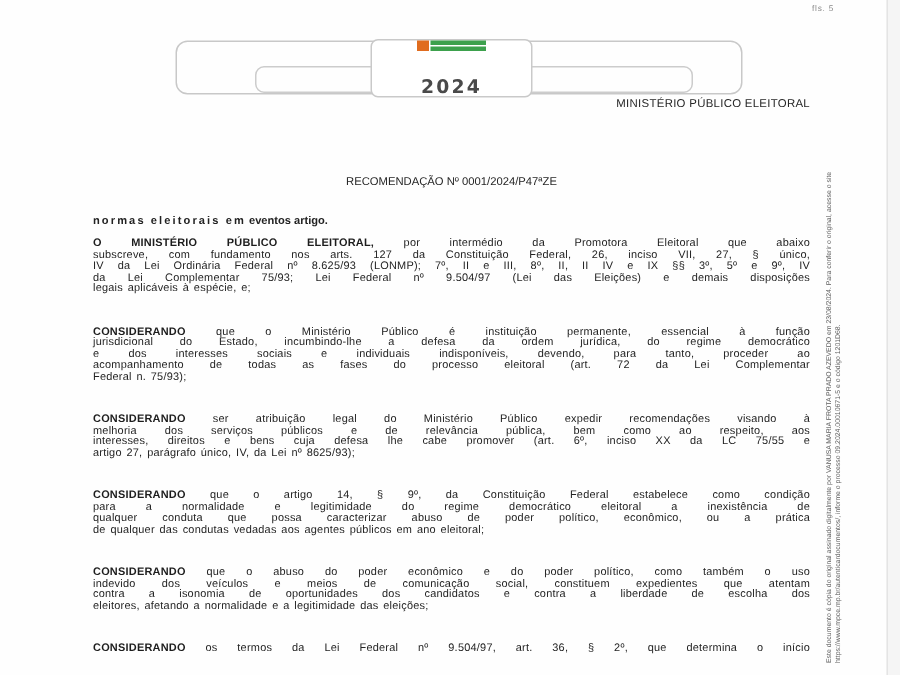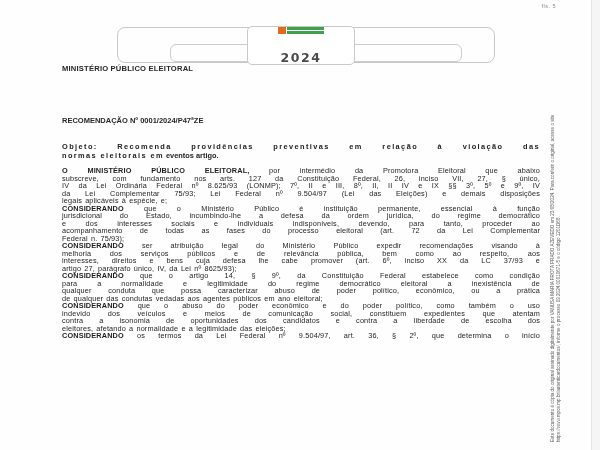--- a/index.html
+++ b/index.html
@@ -23,33 +23,33 @@
   }
   .logo-row{display:flex;align-items:stretch;gap:1px;height:8px;width:46px}
   .logo-orange{width:8px}
   .logo-green{display:flex;flex-direction:column;gap:1px;flex:1}
   .logo-green i{display:block;flex:1}
   .logo-year{
     font-family:"DejaVu Sans",sans-serif;font-weight:800;
     font-size:12.5px;line-height:13px;letter-spacing:1.5px;color:#4a4a4a;margin-top:17px;
   }
 
-  .org-line{position:absolute;left:62px;width:478px;text-align:left;font-weight:700;font-size:7.6px;color:#262626;letter-spacing:.2px}
+  .org-line{position:absolute;left:62px;width:478px;text-align:right;font-weight:400;font-size:7.6px;color:#262626;letter-spacing:.2px}
   .org-line1{top:64px}
   .org-line2{top:73px}
 
   .content{position:absolute;left:62px;top:92px;width:478px}
   .proc-line{font-size:7.5px;font-weight:700;letter-spacing:.2px;color:#262626}
-  .doc-title{margin-top:24px;font-size:7.5px;font-weight:700;color:#262626}
+  .doc-title{margin-top:24px;text-align:center;font-size:7.5px;font-weight:400;color:#262626}
 
   .objeto{margin-top:18px;font-weight:700;font-size:7.4px;line-height:8.8px;color:#222}
   .obj-line.fill{text-align:justify;text-align-last:justify}
   .spaced{letter-spacing:1.4px}
 
-  .para{margin-top:0;font-size:7.3px;line-height:7.5px}
+  .para{margin-top:21px;font-size:7.3px;line-height:7.5px}
   #paragraphs .para:first-child{margin-top:6.5px}
   .line{text-align:justify;letter-spacing:.15px;word-spacing:1px}
   .line.fill{text-align-last:justify}
   .line b{font-weight:700;color:#1d1d1d}
 
   .side-note{
     position:absolute;left:550px;top:442px;width:332px;
     transform:rotate(-90deg);transform-origin:0 0;
     font-size:4.6px;line-height:5.7px;color:#5a5a5a;white-space:nowrap;
   }
@@ -76,21 +76,20 @@
       <div class="logo-year">2024</div>
     </div>
   </div>
 
   <div class="org-line org-line1">MINISTÉRIO PÚBLICO ELEITORAL</div>
 
   <div class="content">
     <div class="doc-title">RECOMENDAÇÃO Nº  0001/2024/P47ªZE</div>
 
     <div class="objeto">
-      <div class="obj-line fill"><span class="spaced">Objeto: Recomenda providências preventivas em relação à violação das</span></div>
       <div class="obj-line"><span class="spaced">normas eleitorais em</span><span> eventos artigo.</span></div>
     </div>
 
     <div id="paragraphs">
         <div class="para">
           <div class="line fill"><b>O MINISTÉRIO PÚBLICO ELEITORAL,</b> por intermédio da Promotora Eleitoral que abaixo</div>
           <div class="line fill">subscreve, com fundamento nos arts. 127 da Constituição Federal, 26, inciso VII, 27, § único,</div>
           <div class="line fill">IV da Lei Ordinária Federal nº 8.625/93 (LONMP); 7º, II e III, 8º, II, II IV e IX §§ 3º, 5º e 9º, IV</div>
           <div class="line fill">da Lei Complementar 75/93; Lei Federal nº 9.504/97 (Lei das Eleições) e demais disposições</div>
           <div class="line">legais aplicáveis à espécie, e;</div>
@@ -98,21 +97,21 @@
         <div class="para">
           <div class="line fill"><b>CONSIDERANDO</b> que o Ministério Público é instituição permanente, essencial à função</div>
           <div class="line fill">jurisdicional do Estado, incumbindo-lhe a defesa da ordem jurídica, do regime democrático</div>
           <div class="line fill">e dos interesses sociais e individuais indisponíveis, devendo, para tanto, proceder ao</div>
           <div class="line fill">acompanhamento de todas as fases do processo eleitoral (art. 72 da Lei Complementar</div>
           <div class="line">Federal n. 75/93);</div>
         </div>
         <div class="para">
           <div class="line fill"><b>CONSIDERANDO</b> ser atribuição legal do Ministério Público expedir recomendações visando à</div>
           <div class="line fill">melhoria dos serviços públicos e de relevância pública, bem como ao respeito, aos</div>
-          <div class="line fill">interesses, direitos e bens cuja defesa lhe cabe promover (art. 6º, inciso XX da LC 37/93 e</div>
+          <div class="line fill">interesses, direitos e bens cuja defesa lhe cabe promover (art. 6º, inciso XX da LC 75/55 e</div>
           <div class="line">artigo 27, parágrafo único, IV, da Lei nº 8625/93);</div>
         </div>
         <div class="para">
           <div class="line fill"><b>CONSIDERANDO</b> que o artigo 14, § 9º, da Constituição Federal estabelece como condição</div>
           <div class="line fill">para a normalidade e legitimidade do regime democrático eleitoral a inexistência de</div>
           <div class="line fill">qualquer conduta que possa caracterizar abuso de poder político, econômico, ou a prática</div>
           <div class="line">de qualquer das condutas vedadas aos agentes públicos em ano eleitoral;</div>
         </div>
         <div class="para">
           <div class="line fill"><b>CONSIDERANDO</b> que o abuso do poder econômico e do poder político, como também o uso</div>

